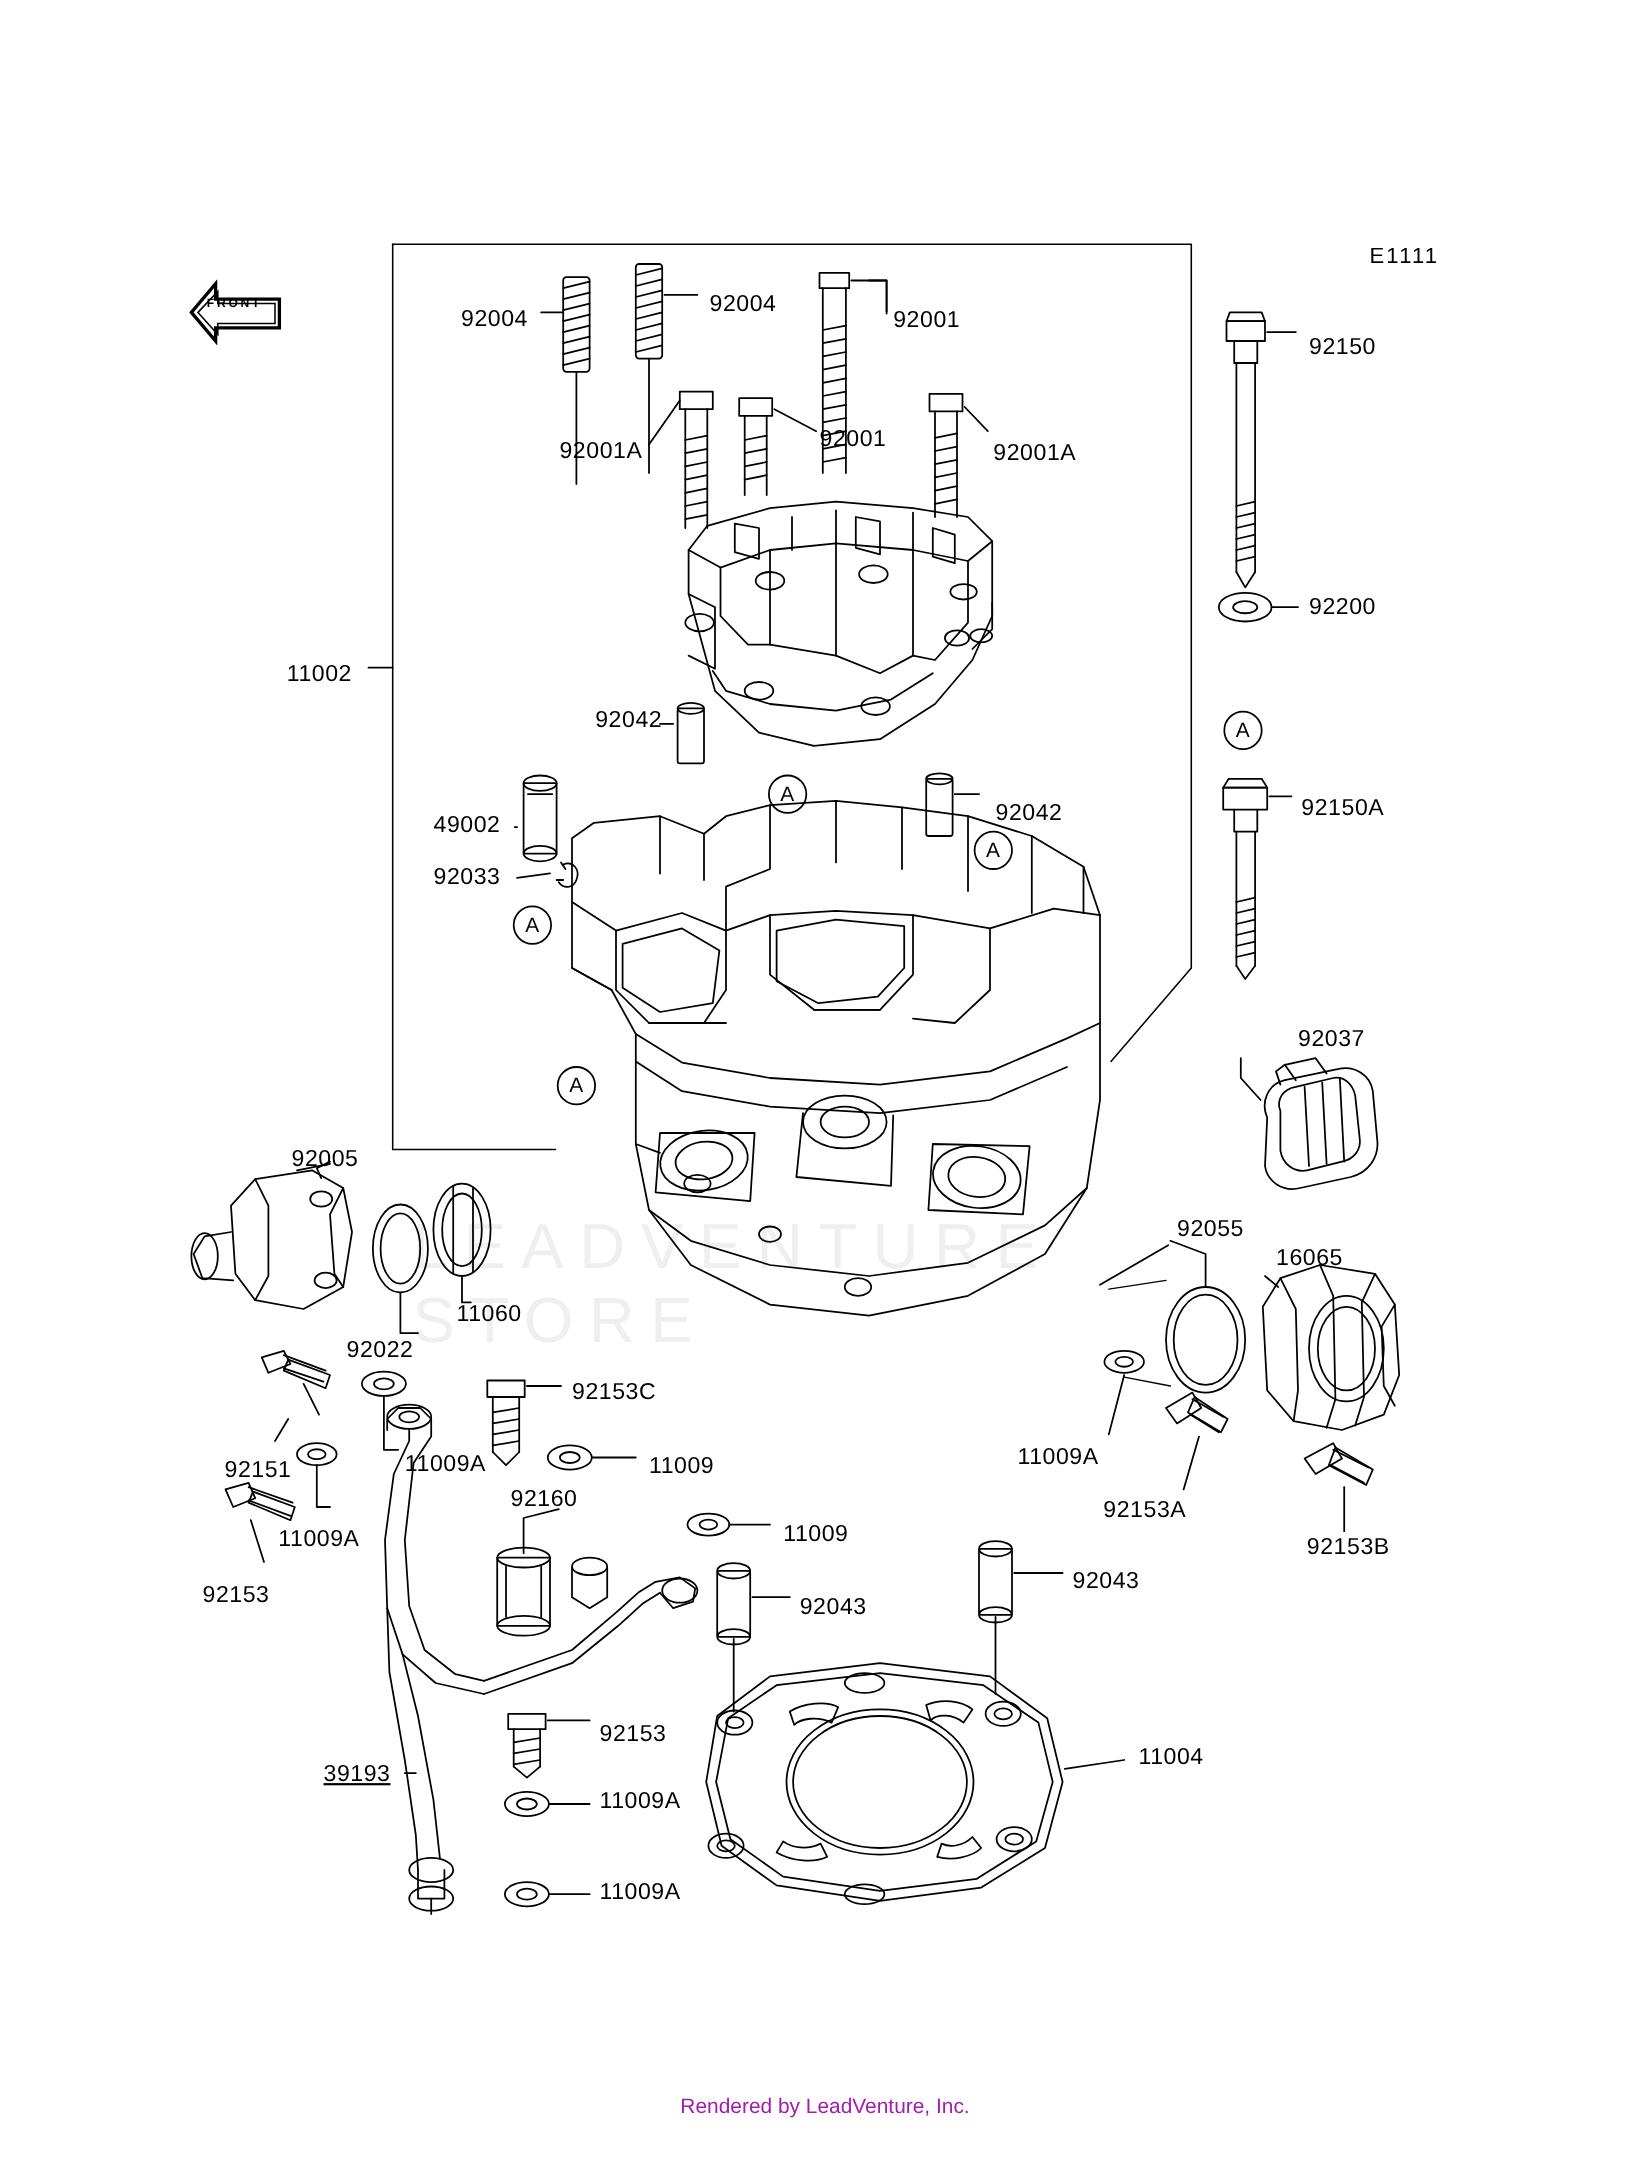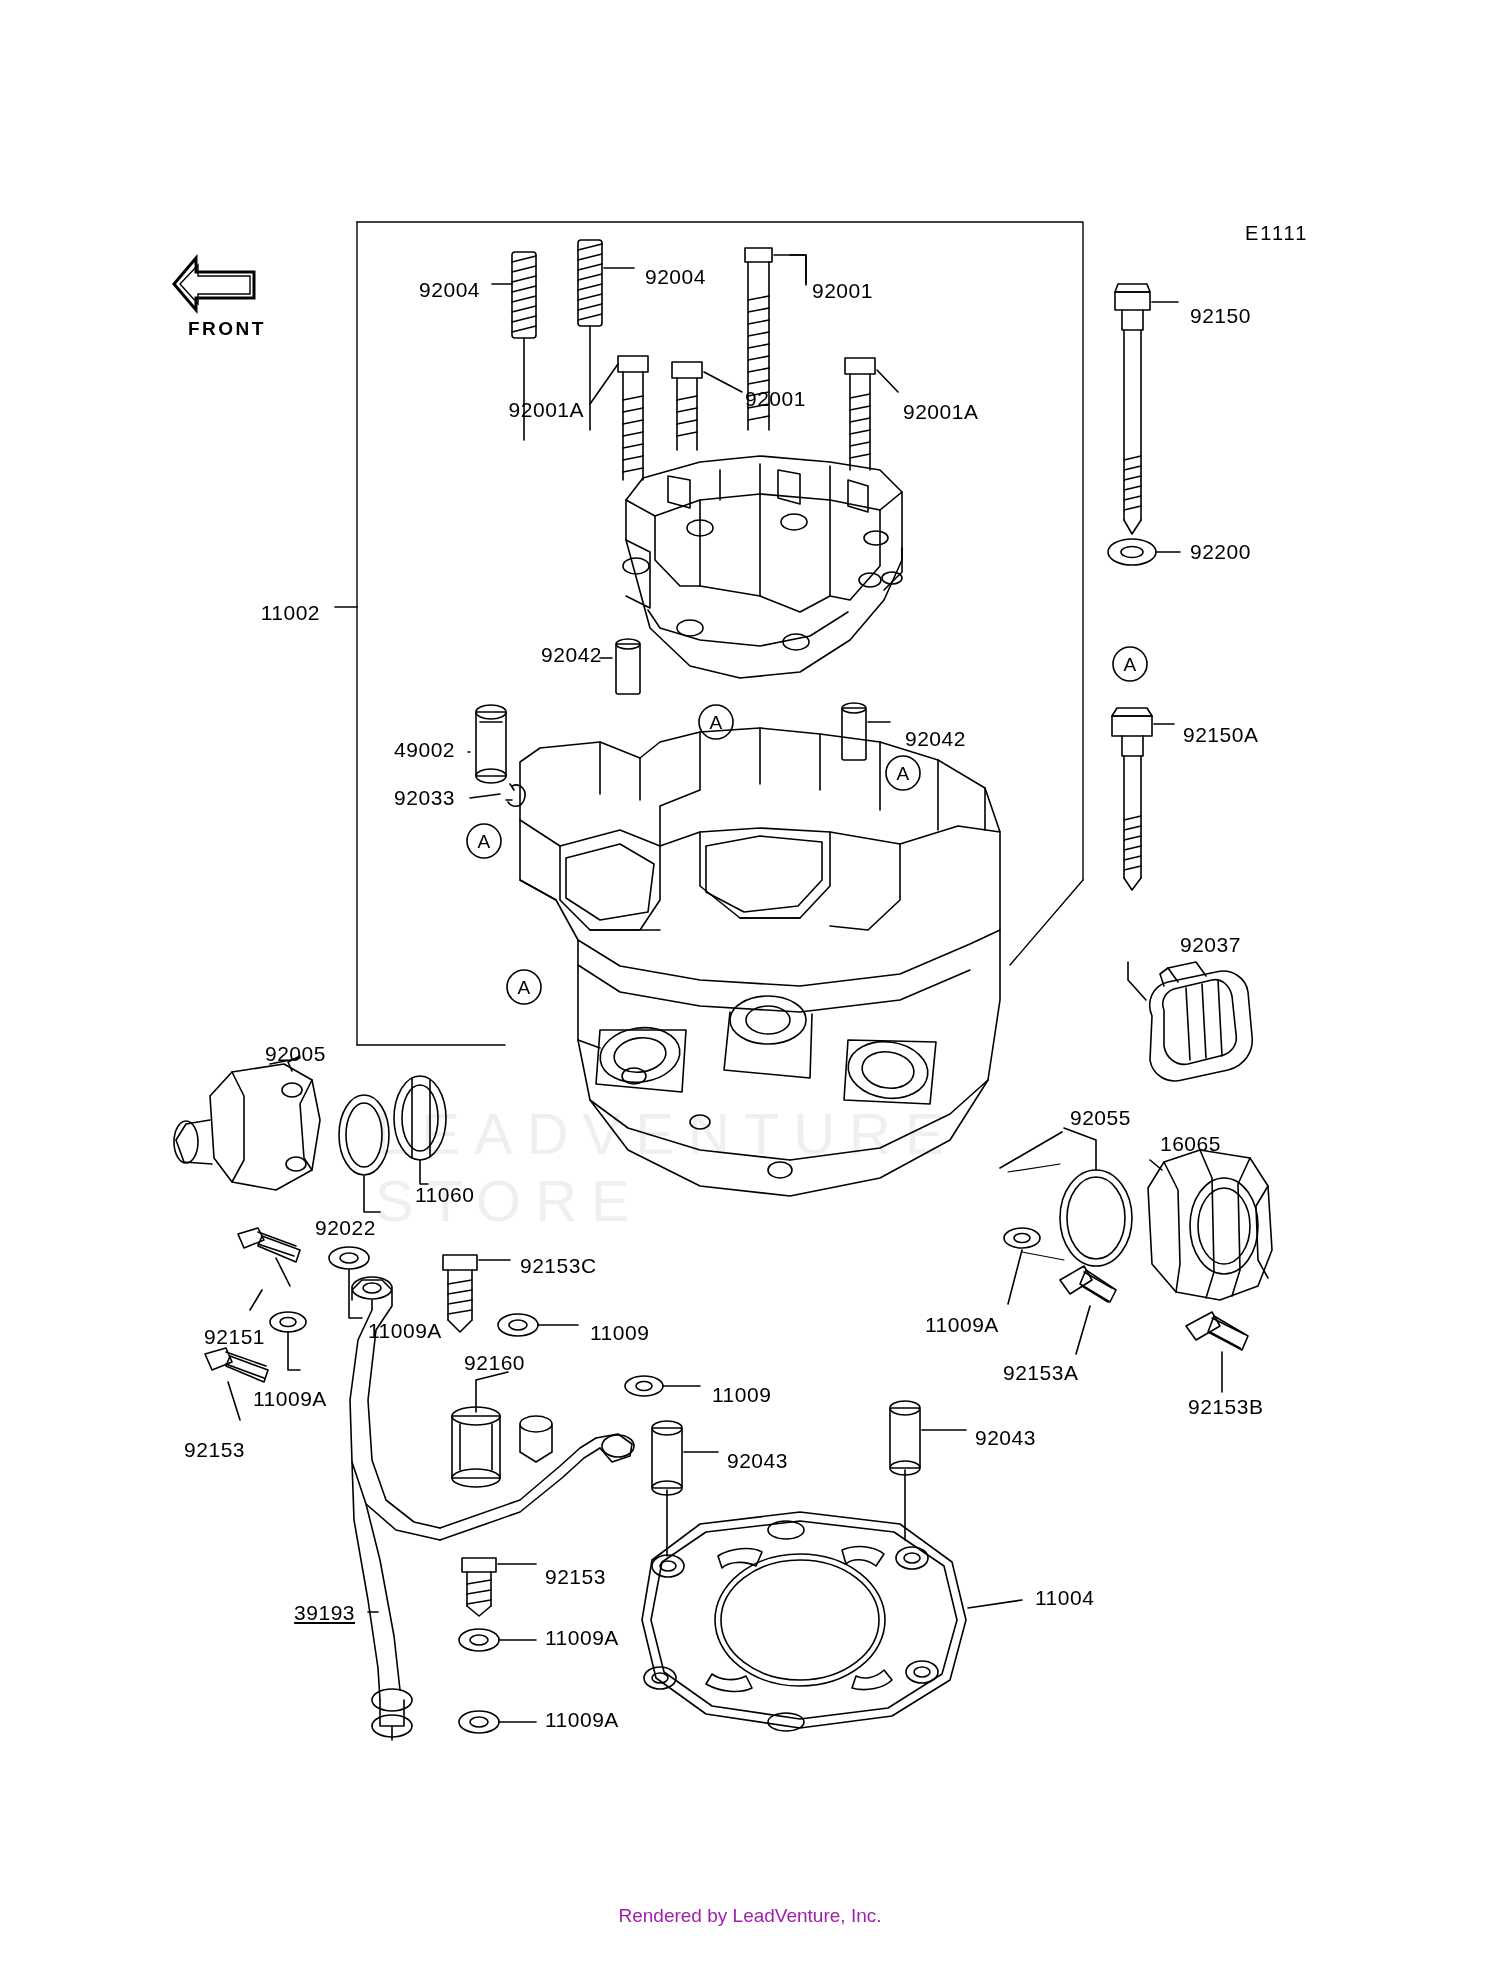--- a/index.html
+++ b/index.html
@@ -60,24 +60,23 @@
     position: absolute;
     left: 168px;
     top: 248px;
     width: 92px;
     height: 72px;
   }
   .front-badge .txt {
     position: absolute;
     left: 20px;
     top: 22px;
-    font-size: 19px;
+    font-size: 11px;
     letter-spacing: 2.5px;
     font-weight: bold;
-    margin-top: 48px;
   }
   svg { display: block; }
 </style>
 </head>
 <body>
 
 <div id="sheet">
 
   <div class="wm">LEADVENTURE STORE</div>
 

